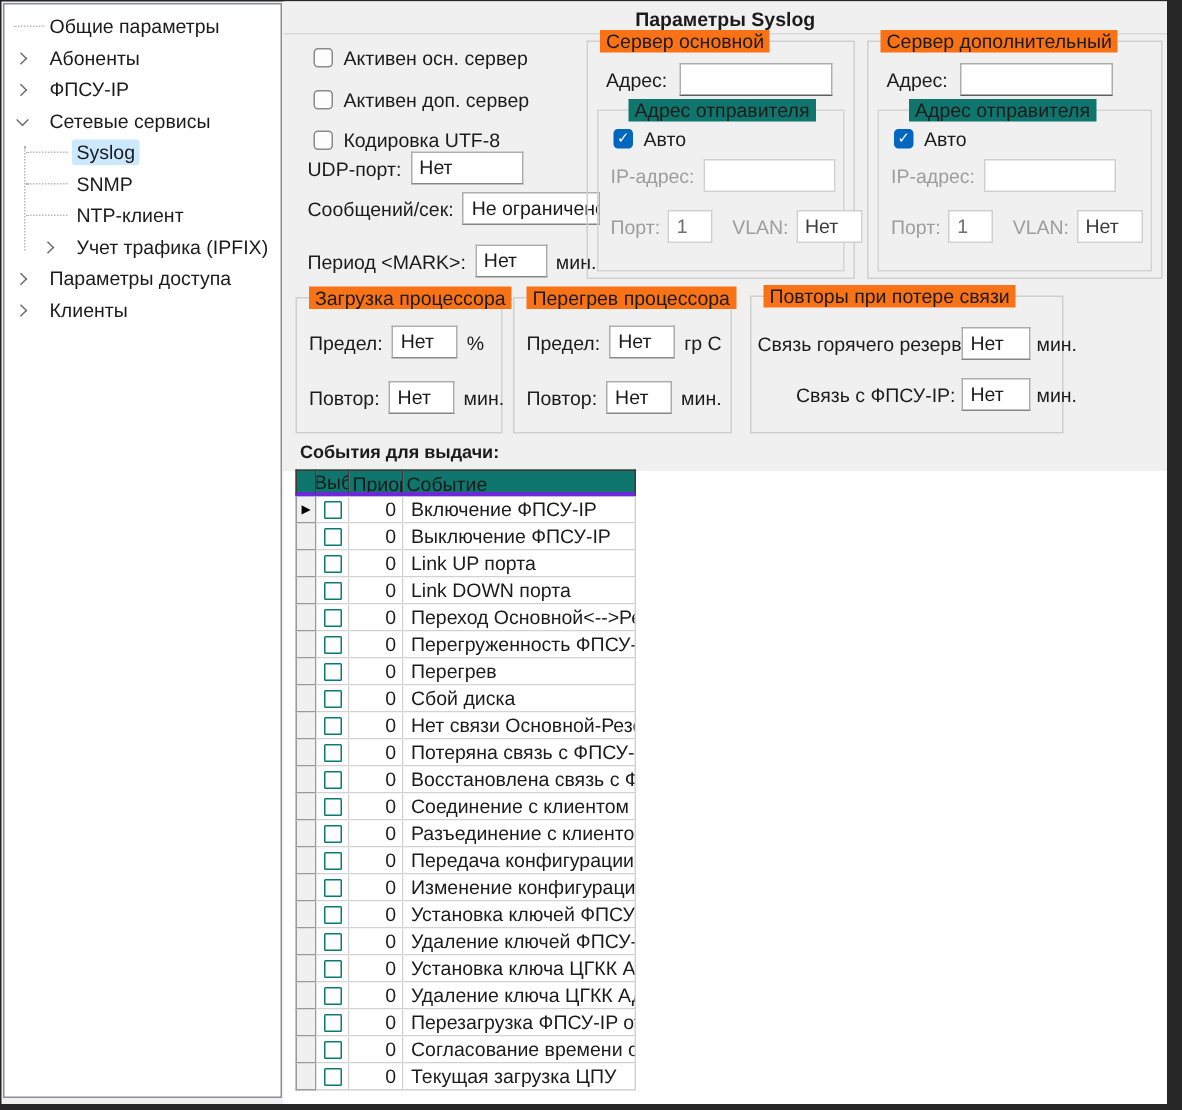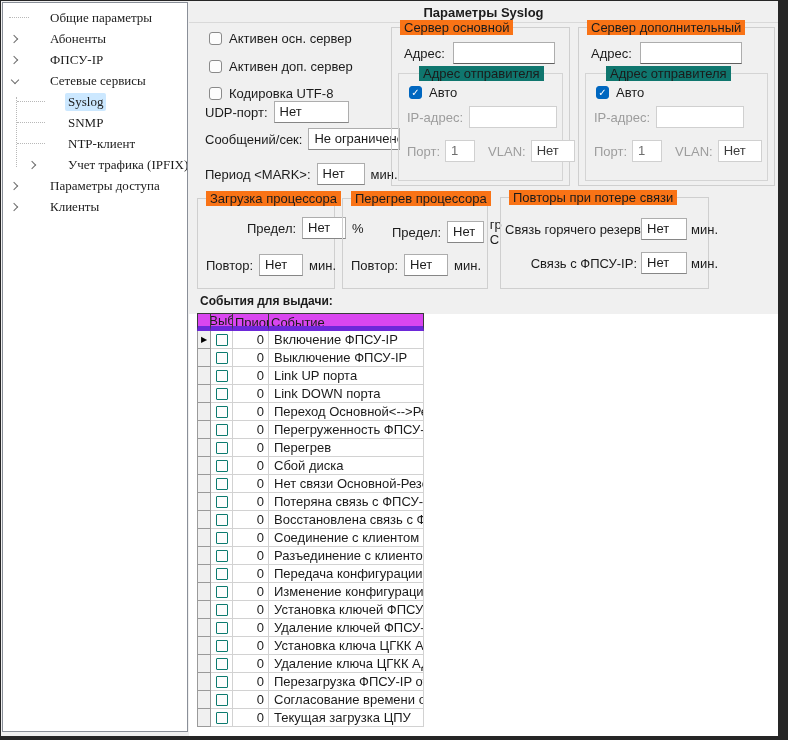--- a/index.html
+++ b/index.html
@@ -20,21 +20,21 @@
   .tree { position:relative; }
   .vguide { position:absolute; left:13px; top:90px; height:70px; border-left:1px dotted #b8b8b8; }
   .titem { height:21px; display:flex; align-items:center; position:relative; cursor:default; }
   .titem .chev { width:12px; height:12px; margin-left:6px; display:flex; align-items:center; justify-content:center; flex:0 0 auto; }
   .titem.lvl1 .chev { margin-left:24px; }
   .arrow { width:6px; height:6px; border-right:1.4px solid #6d6d6d; border-bottom:1.4px solid #6d6d6d; transform:rotate(-45deg); margin-left:-2px; }
   .chev.open .arrow { transform:rotate(45deg); margin-left:0; margin-top:-2px; }
   .titem .stub { display:none; position:absolute; top:10px; border-top:1px dotted #b8b8b8; }
   .titem.lvl0.nochev .stub { display:block; left:6px; width:20px; }
   .titem.lvl1.nochev .stub { display:block; left:14px; width:28px; }
-  .titem .lbl { margin-left:26px; padding:1px 3px; white-space:nowrap;font-family:Liberation Serif, serif; }
+  .titem .lbl { margin-left:9px; padding:1px 3px; white-space:nowrap; }
   .titem.selected .lbl { background:#cce8ff; border-radius:2px; }
 
   
   .main { position:absolute; left:188px; top:0; width:589px; height:735px; background:#f0f0f0; }
   .hdr { position:absolute; left:0; top:0; width:100%; height:22px; text-align:center;
          font-weight:bold; padding-top:4px; border-bottom:1px solid #d9d9d9; background:#f0f0f0; }
   .white-bg { position:absolute; left:0; top:313px; width:100%; height:422px; background:#ffffff; }
 
   
   .cbrow { position:absolute; display:flex; align-items:center; gap:7px; }
@@ -66,39 +66,39 @@
   .pv-row .inp.port { width:30px; }
   .pv-row .inp.vlan { width:44px; color:#3c3c3c; }
   .pv-row .vlbl { margin-left:8px; }
 
   .grp2 { height:91px; top:197px; }
   .grp-cpu  { left:8px;  width:138px;padding-left:48px; }
   .grp-heat { left:153px; width:146px; }
   .grp-link { left:311px; width:209px; top:196px; height:92px; }
   .g2row { position:absolute; left:8px; display:flex; align-items:center; gap:6px; }
   .g2row .inp { width:44px; }
-  .g2row.r1 { top:18px;margin-left:41px; } .g2row.r2 { top:55px; }
+  .g2row.r1 { top:18px; } .g2row.r2 { top:55px; }
   .llrow { position:absolute; left:4px; display:flex; align-items:center; gap:4px; }
   .llrow .llbl { width:132px; text-align:right; white-space:nowrap; }
   .llrow .inp { width:46px; }
   .llrow.r1 { top:20px; } .llrow.r2 { top:54px; }
 
   .events-title { position:absolute; left:11px; top:293px; font-weight:bold; font-size:12px; }
 
   
   .etable { position:absolute; left:8px; top:312px; }
   .erow { display:flex; }
   .cell { height:18px; overflow:hidden; white-space:nowrap; }
   .sel  { width:14px; background:#f0f0f0; border:1px solid #9a9a9a; border-top:none;
           display:flex; align-items:center; justify-content:center; }
   .ehead .sel { border-top:1px solid #3a3a3a; border-left:1px solid #3a3a3a; }
   .cbc  { width:22px; display:flex; align-items:center; justify-content:center; }
   .prio { width:36px; text-align:right; padding:1px 4px 0 0; }
   .evt  { width:155px; padding:1px 0 0 5px; }
-  .ehead .cell { background:#d946ef; border-right:1px solid #3a3a3a; border-bottom:5px solid #6d28d9; border-top:1px solid #3a3a3a; }
+  .ehead .cell { background:#0f766e; border-right:1px solid #3a3a3a; border-bottom:3px solid #6d28d9; border-top:1px solid #3a3a3a; }
   .ehead .hcell { text-align:left; padding:1px 1px 0 2px; }
   .erow:not(.ehead) .cbc, .erow:not(.ehead) .prio, .erow:not(.ehead) .evt {
     background:#fff; border-right:1px solid #d2d2d2; border-bottom:1px solid #d2d2d2; }
   .tcb { width:12px; height:12px; border:1px solid #0c7b6f; background:#fdfdfd; border-radius:1px; }
   .tri { font-size:8px; line-height:10px; color:#000; }
 </style>
 </head>
 <body>
 
 <div class="window">

